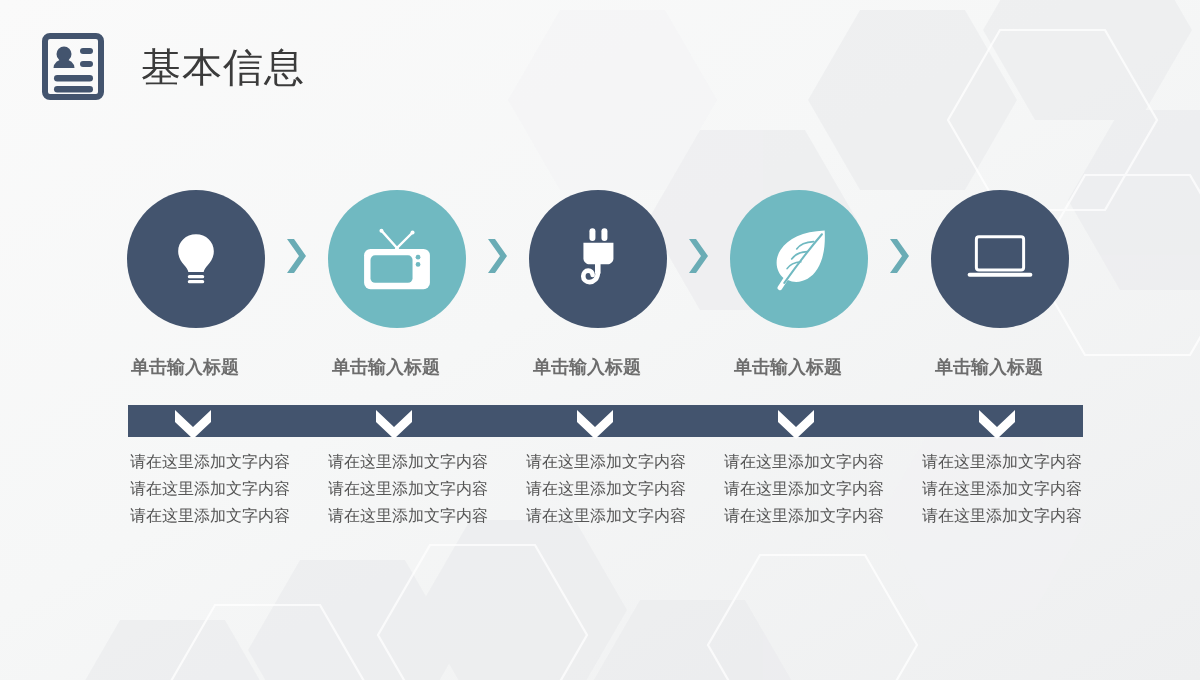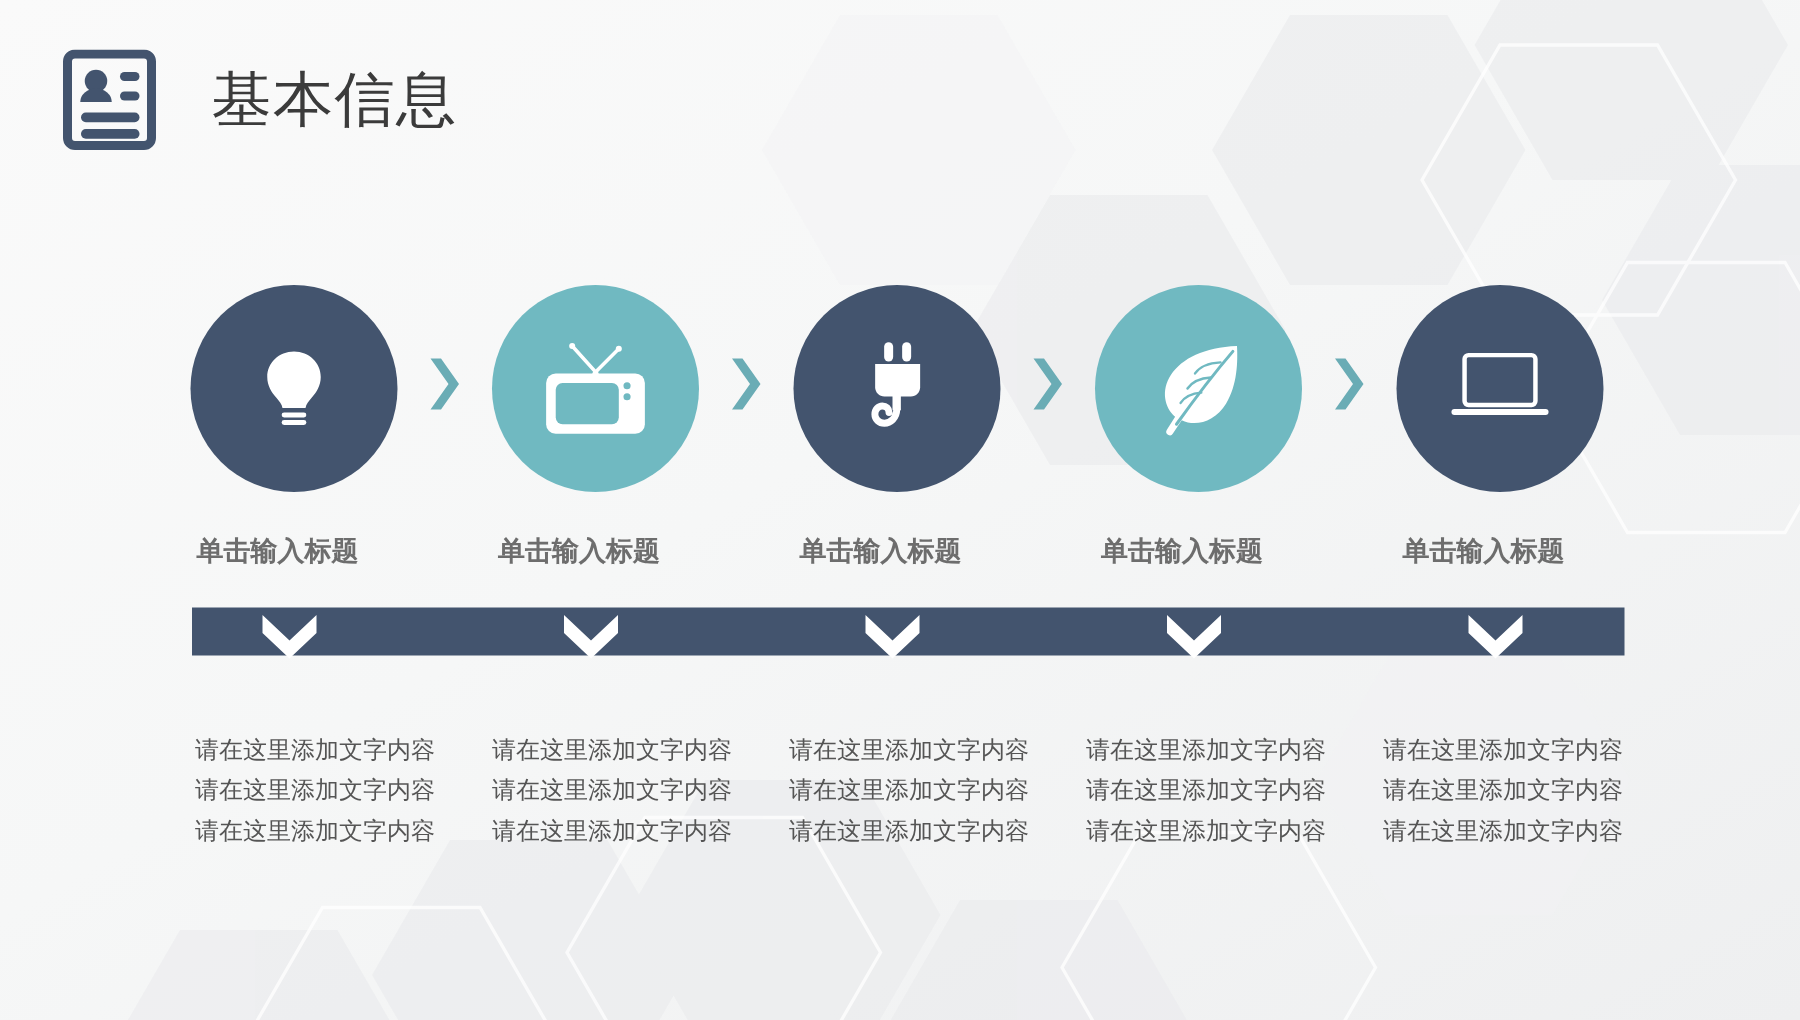--- a/index.html
+++ b/index.html
@@ -118,21 +118,21 @@
     position: absolute;
     top: 3px;
     width: 40px;
     height: 38px;
   }
 
   
   .body-columns {
     position: absolute;
     left: 110px;
-    top: 486px;
+    top: 448px;
     width: 990px;
     height: 100px;
     z-index: 2;
   }
   .body-col {
     position: absolute;
     top: 0;
     width: 200px;
     text-align: center;
   }

